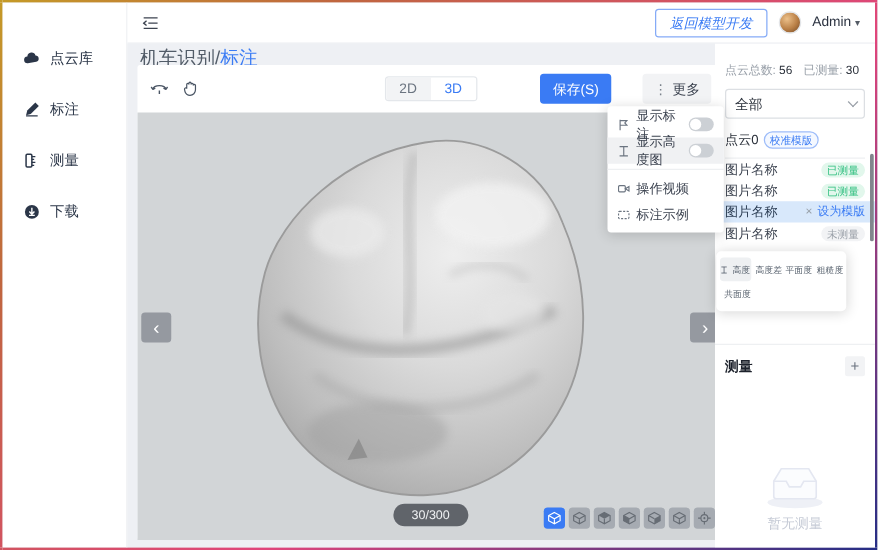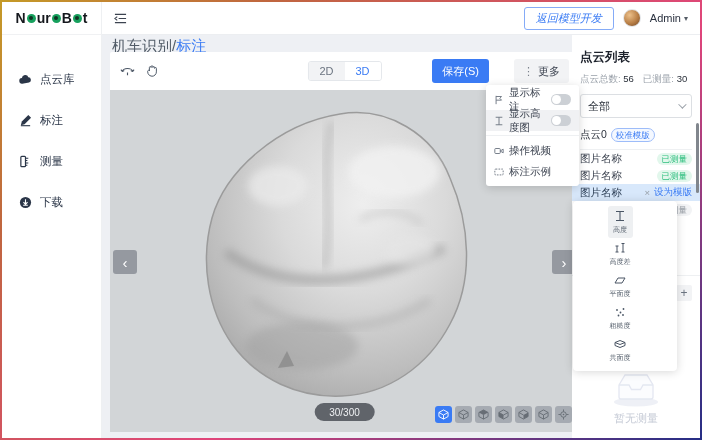--- a/index.html
+++ b/index.html
@@ -109,43 +109,42 @@
   .row.selected { background:#d8e8fb; margin:0 -8px; padding:0 8px; color:#2c3e55; }
   .row-action { margin-left:auto; display:flex; gap:4px; align-items:center; font-size:9.5px; }
   .close-x { color:#98a0a8; cursor:pointer; }
   .set-tpl { color:#3a7bf4; cursor:pointer; white-space:nowrap; }
   .scrollbar { position:absolute; right:1px; top:88px; width:3px; height:70px;
     background:#81868d; border-radius:2px; cursor:pointer; }
 
   .tools-pop { position:absolute; left:1px; top:166px; width:104px; background:#fff;
     border-radius:4px; box-shadow:0 1px 10px rgba(0,0,0,.16); padding:5px 3px;
     display:flex; flex-wrap:wrap; z-index:5; }
-  .tool { width:24.5px; display:flex; flex-direction:column; align-items:center; gap:2px;
-    padding:4px 0 3px; border-radius:3px; cursor:pointer;margin-left:32px; }
+  .tool { width:24.5px; display:flex; flex-direction:row; align-items:center; gap:2px;
+    padding:4px 0 3px; border-radius:3px; cursor:pointer; }
   .tool.active { background:#eef0f2; }
   .tool-label { font-size:8px; color:#5a6470; white-space:nowrap; transform:scale(.88); }
   .tool svg { color:#4a5564; }
 
   .measure-sec { position:absolute; left:0; right:0; top:240px; border-top:1px solid #eef0f2;
     padding:9px 8px 0; display:flex; align-items:center; }
   .measure-title { font-size:11px; font-weight:bold; color:#1c212b; }
   .add-btn { margin-left:auto; width:16px; height:16px; background:#f2f3f5; border-radius:2px;
     color:#6b7480; display:flex; align-items:center; justify-content:center; font-size:12px;
     cursor:pointer; }
   .empty { position:absolute; left:0; right:0; bottom:12px; display:flex; flex-direction:column;
     align-items:center; gap:3px; }
   .empty-text { font-size:11px; color:#c6cbd6; }
 </style>
 </head>
 <body>
 
 <div class="frame">
 
   <aside class="sidebar">
-    <div class="logo">N<span class="gear"></span>ur<span class="gear"></span>B<span class="gear"></span>t</div>
     <nav class="nav">
       <div class="nav-item">
         <svg width="13" height="13" viewBox="0 0 14 14">
             <path d="M3.5 11.5 a3 3 0 0 1 -.4-6 a3.6 3.6 0 0 1 7-.8 a2.8 2.8 0 0 1 .7 5.5 z" fill="#2b3648"></path>
           </svg>
         <span>点云库</span>
       </div>
       <div class="nav-item">
         <svg width="13" height="13" viewBox="0 0 14 14">
             <path d="M2 12 l1-4 7-7 3 3 -7 7 z" fill="#2b3648"></path>
@@ -326,21 +325,20 @@
                   <circle cx="6" cy="6" r="3" fill="none" stroke="#676d75" stroke-width="1"></circle>
                   <path d="M6 0.5 V3 M6 9 V11.5 M0.5 6 H3 M9 6 H11.5" stroke="#676d75" stroke-width="1"></path>
                   <circle cx="6" cy="6" r="0.9" fill="#676d75"></circle>
                 </svg>
             </span>
           </div>
         </div>
       </div>
 
       <div class="panel">
-        <div class="panel-title">点云列表</div>
         <div class="stats">
           <span><span>点云总数:</span> <b>56</b></span>
           <span><span>已测量:</span> <b>30</b></span>
         </div>
         <div class="select">
           <span>全部</span>
           <span class="sel-chev"></span>
         </div>
 
         <div class="cloud-row">

